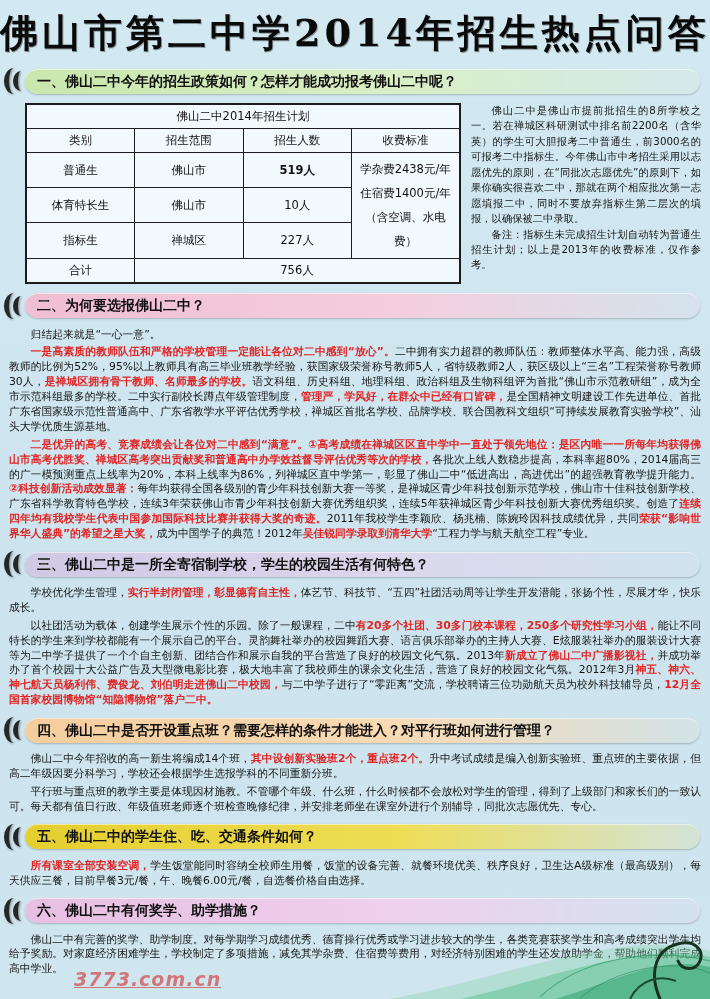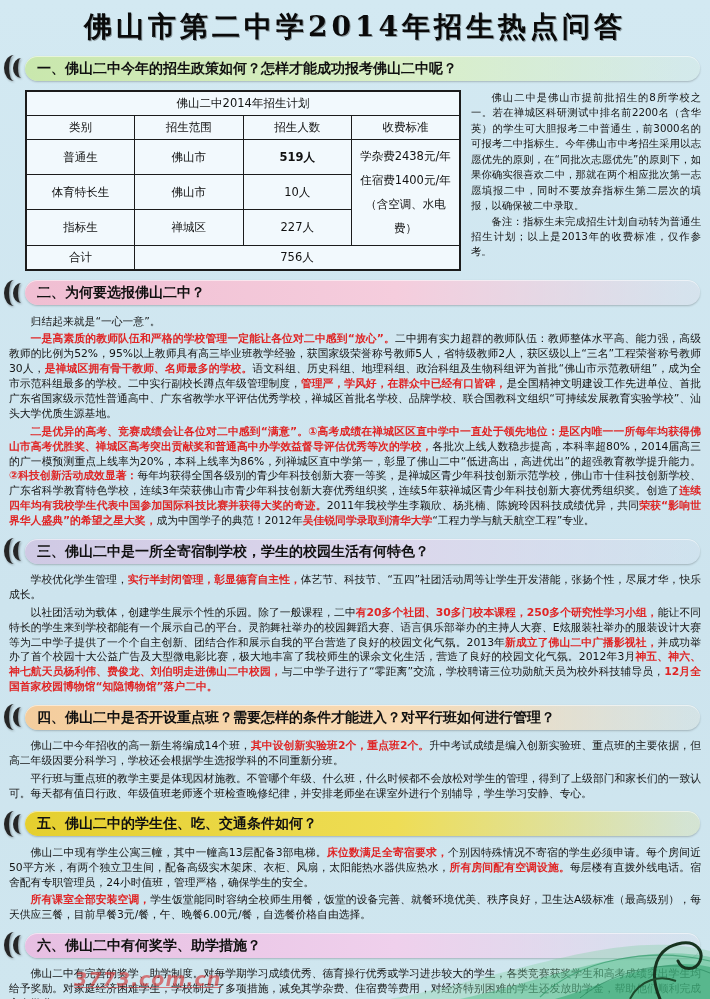--- a/index.html
+++ b/index.html
@@ -4,21 +4,21 @@
 <style>
   html,body{margin:0;padding:0;background:#cee5ef;}
   .page{
     position:relative; width:710px; height:999px; overflow:hidden;
     background:linear-gradient(180deg,#d3e9f2 0%,#cde4ee 60%,#cfe6ef 100%);
     font-family:"DejaVu Sans",sans-serif; color:#1a1a1a;
   }
   
   .main-title{
     margin:8px 0 6px; text-align:center;
-    font-family:"DejaVu Serif",serif; font-size:28px; font-weight:900;
+    font-family:"DejaVu Serif",serif; font-size:38px; font-weight:900;
     letter-spacing:4px; color:#0a0a0a;
     text-shadow:1px 1px 0 rgba(0,0,0,.35);
   }
   
   .sec-h{display:flex;align-items:center;margin:9px 10px 9px 3px;justify-content:center;}
   .qd{position:relative;width:21px;height:26px;flex:none;margin-right:1px;filter:drop-shadow(1px 1px 1px rgba(0,0,0,.4));}
   .qd i{position:absolute;border-left:5px solid #262626;border-radius:50%;}
   .qd i.big{left:1px;top:0;width:15px;height:26px;}
   .qd i.small{left:10px;top:3px;width:11px;height:20px;}
   .bar{
@@ -146,30 +146,29 @@
   <p class="para"><span>以社团活动为载体，创建学生展示个性的乐园。除了一般课程，二中</span><span class="r">有20多个社团、30多门校本课程，250多个研究性学习小组，</span><span>能让不同特长的学生来到学校都能有一个展示自己的平台。灵韵舞社举办的校园舞蹈大赛、语言俱乐部举办的主持人大赛、E炫服装社举办的服装设计大赛等为二中学子提供了一个个自主创新、团结合作和展示自我的平台营造了良好的校园文化气氛。2013年</span><span class="r">新成立了佛山二中广播影视社，</span><span>并成功举办了首个校园十大公益广告及大型微电影比赛，极大地丰富了我校师生的课余文化生活，营造了良好的校园文化气氛。2012年3月</span><span class="r">神五、神六、神七航天员杨利伟、费俊龙、刘伯明走进佛山二中校园，</span><span>与二中学子进行了“零距离”交流，学校聘请三位功勋航天员为校外科技辅导员，</span><span class="r">12月全国首家校园博物馆“知隐博物馆”落户二中。</span></p>
 
   <div class="sec-h">
     <span class="qd">
         <i class="big"></i>
         <i class="small"></i>
       </span>
     <div class="bar b4">四、佛山二中是否开设重点班？需要怎样的条件才能进入？对平行班如何进行管理？</div>
   </div>
   <p class="para"><span>佛山二中今年招收的高一新生将编成14个班，</span><span class="r">其中设创新实验班2个，重点班2个。</span><span>升中考试成绩是编入创新实验班、重点班的主要依据，但高二年级因要分科学习，学校还会根据学生选报学科的不同重新分班。</span></p>
-  <p class="para"><span>平行班与重点班的教学主要是体现因材施教。不管哪个年级、什么班，什么时候都不会放松对学生的管理，得到了上级部门和家长们的一致认可。每天都有值日行政、年级值班老师逐个班检查晚修纪律，并安排老师坐在课室外进行个别辅导，学生学习安静、专心。</span></p>
+  <p class="para"><span>平行班与重点班的教学主要是体现因材施教。不管哪个年级、什么班，什么时候都不会放松对学生的管理，得到了上级部门和家长们的一致认可。每天都有值日行政、年级值班老师逐个班检查晚修纪律，并安排老师坐在课室外进行个别辅导，同批次志愿优先、专心。</span></p>
 
   <div class="sec-h">
     <span class="qd">
         <i class="big"></i>
         <i class="small"></i>
       </span>
     <div class="bar b5">五、佛山二中的学生住、吃、交通条件如何？</div>
   </div>
-  <p class="para"><span>佛山二中现有学生公寓三幢，其中一幢高13层配备3部电梯。</span><span class="r">床位数满足全寄宿要求，</span><span>个别因特殊情况不寄宿的学生必须申请。每个房间近50平方米，有两个独立卫生间，配备高级实木架床、衣柜、风扇，太阳能热水器供应热水，</span><span class="r">所有房间配有空调设施。</span><span>每层楼有直拨外线电话。宿舍配有专职管理员，24小时值班，管理严格，确保学生的安全。</span></p>
   <p class="para"><span class="r">所有课室全部安装空调，</span><span>学生饭堂能同时容纳全校师生用餐，饭堂的设备完善、就餐环境优美、秩序良好，卫生达A级标准（最高级别），每天供应三餐，目前早餐3元/餐，午、晚餐6.00元/餐，自选餐价格自由选择。</span></p>
 
   <div class="sec-h">
     <span class="qd">
         <i class="big"></i>
         <i class="small"></i>
       </span>
     <div class="bar b6">六、佛山二中有何奖学、助学措施？</div>
   </div>
   <p class="para"><span>佛山二中有完善的奖学、助学制度。对每学期学习成绩优秀、德育操行优秀或学习进步较大的学生，各类竞赛获奖学生和高考成绩突出学生均给予奖励。对家庭经济困难学生，学校制定了多项措施，减免其学杂费、住宿费等费用，对经济特别困难的学生还发放助学金，帮助他们顺利完成高中学业。</span></p>

